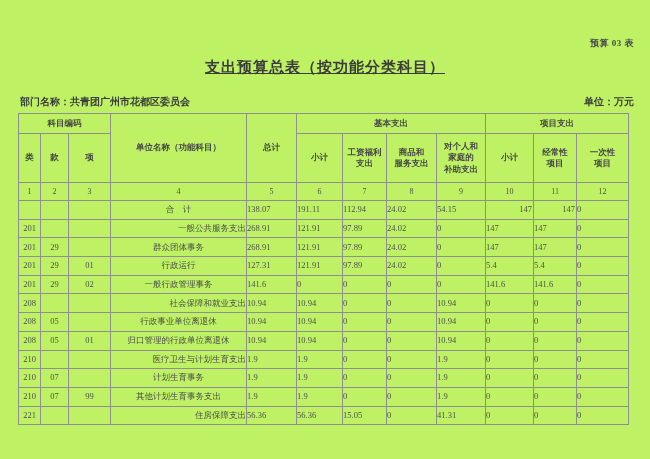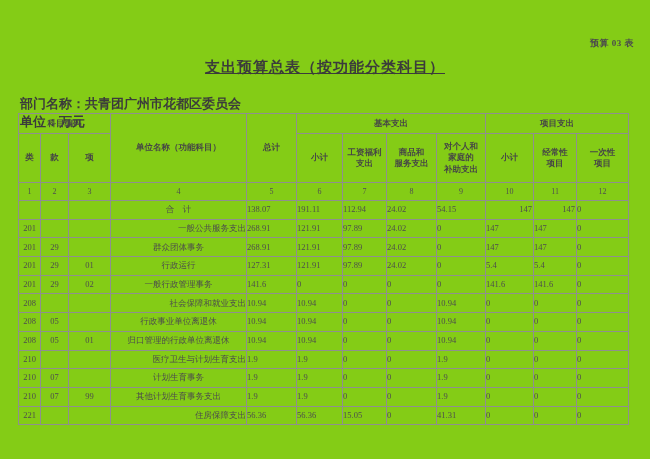--- a/index.html
+++ b/index.html
@@ -1,34 +1,34 @@
 <!DOCTYPE html>
 <html><head>
 <meta charset="utf-8">
 <style>
   html,body { margin:0; padding:0; background:#ffffff; }
   .page {
-    position:relative; width:650px; height:459px; background:#84cc16;
+    position:relative; width:650px; height:459px; background:#bef264;
     font-family:"Liberation Serif","DejaVu Serif",serif; color:#4a4a4a;
     overflow:hidden;
   }
   .form-label {
     position:absolute; top:37px; right:16px;
     font-size:9px; font-weight:bold; color:#4c4c4c; letter-spacing:0.5px;
   }
   .doc-title {
     position:absolute; top:58px; left:0; width:100%;
     text-align:center; font-size:15px; font-weight:bold; color:#3b3b3b;
     letter-spacing:1px;
     text-decoration:underline;
   }
   .meta-row {
     position:absolute; top:95px; left:20px; right:16px;
     display:flex; justify-content:space-between;
-    font-size:13px; font-weight:bold; color:#3b3b3b;flex-direction:column;
+    font-size:10px; font-weight:bold; color:#3b3b3b;
   }
   table.budget {
     position:absolute; left:18px; top:113px; width:610px;
     border-collapse:collapse; table-layout:fixed;
   }
   table.budget th, table.budget td {
     border:1px solid #8f8f8f; padding:0; overflow:hidden;
   }
   thead th {
     font-size:8.5px; font-weight:bold; color:#464646;

